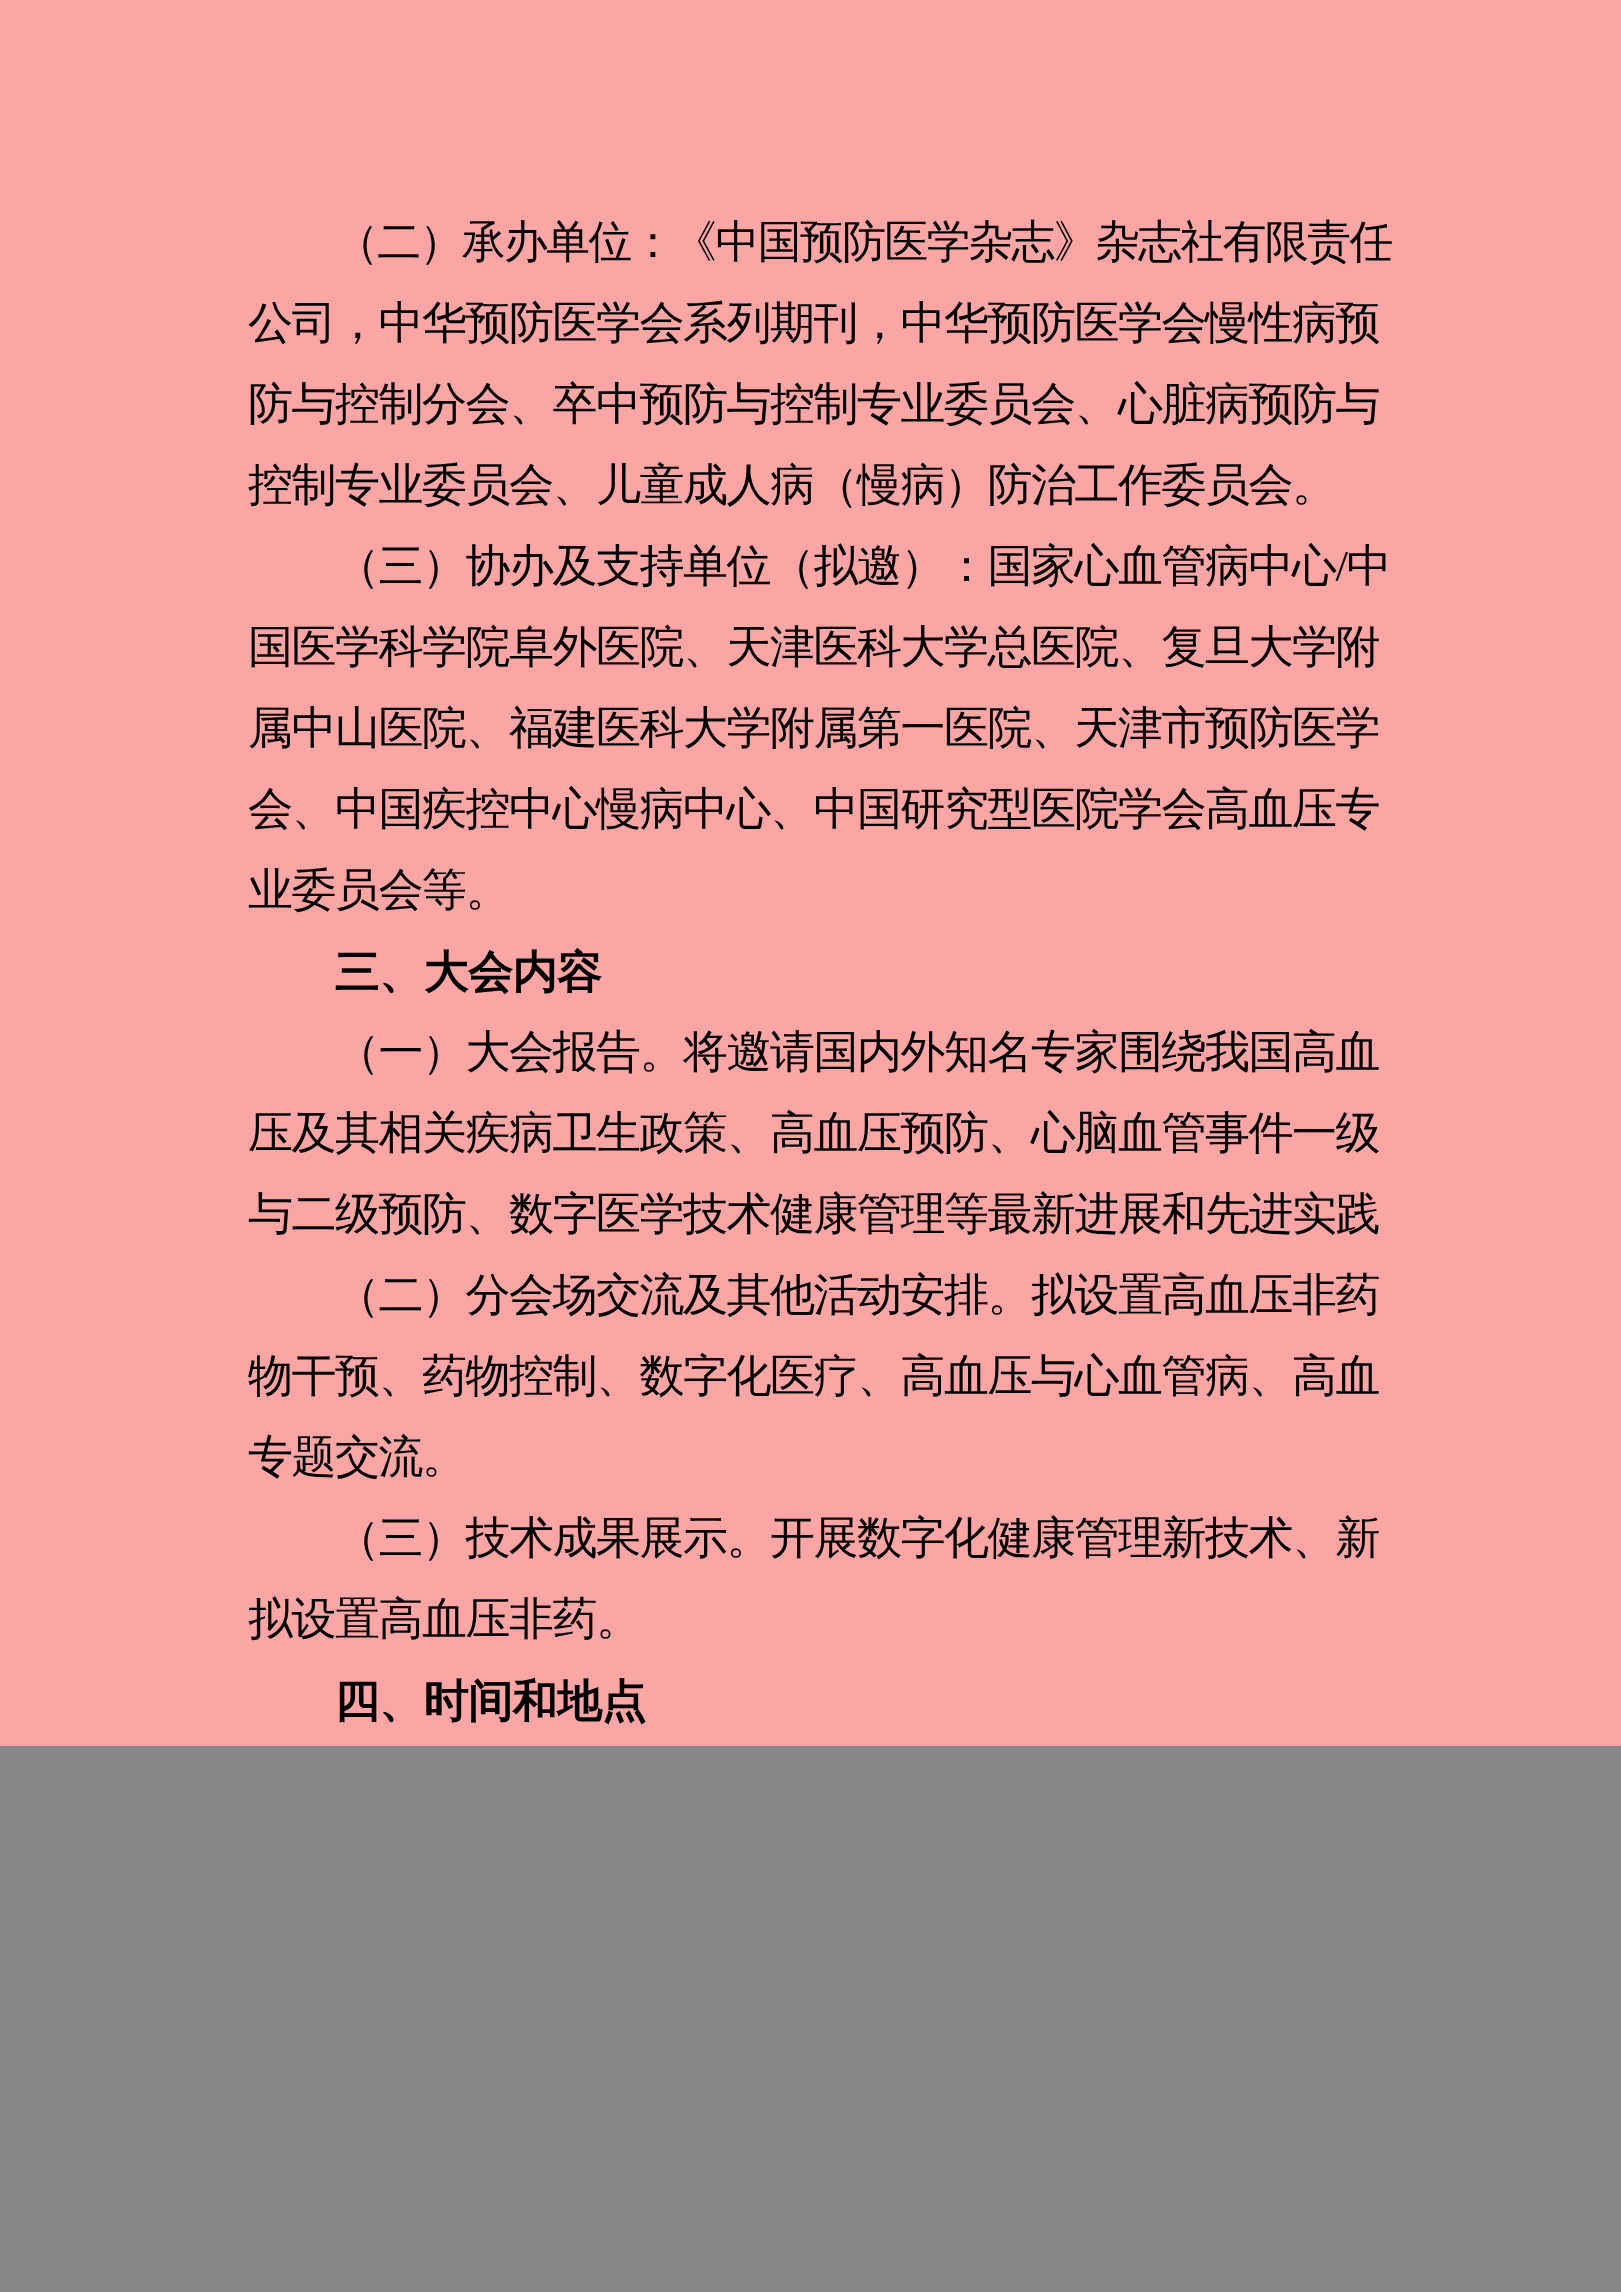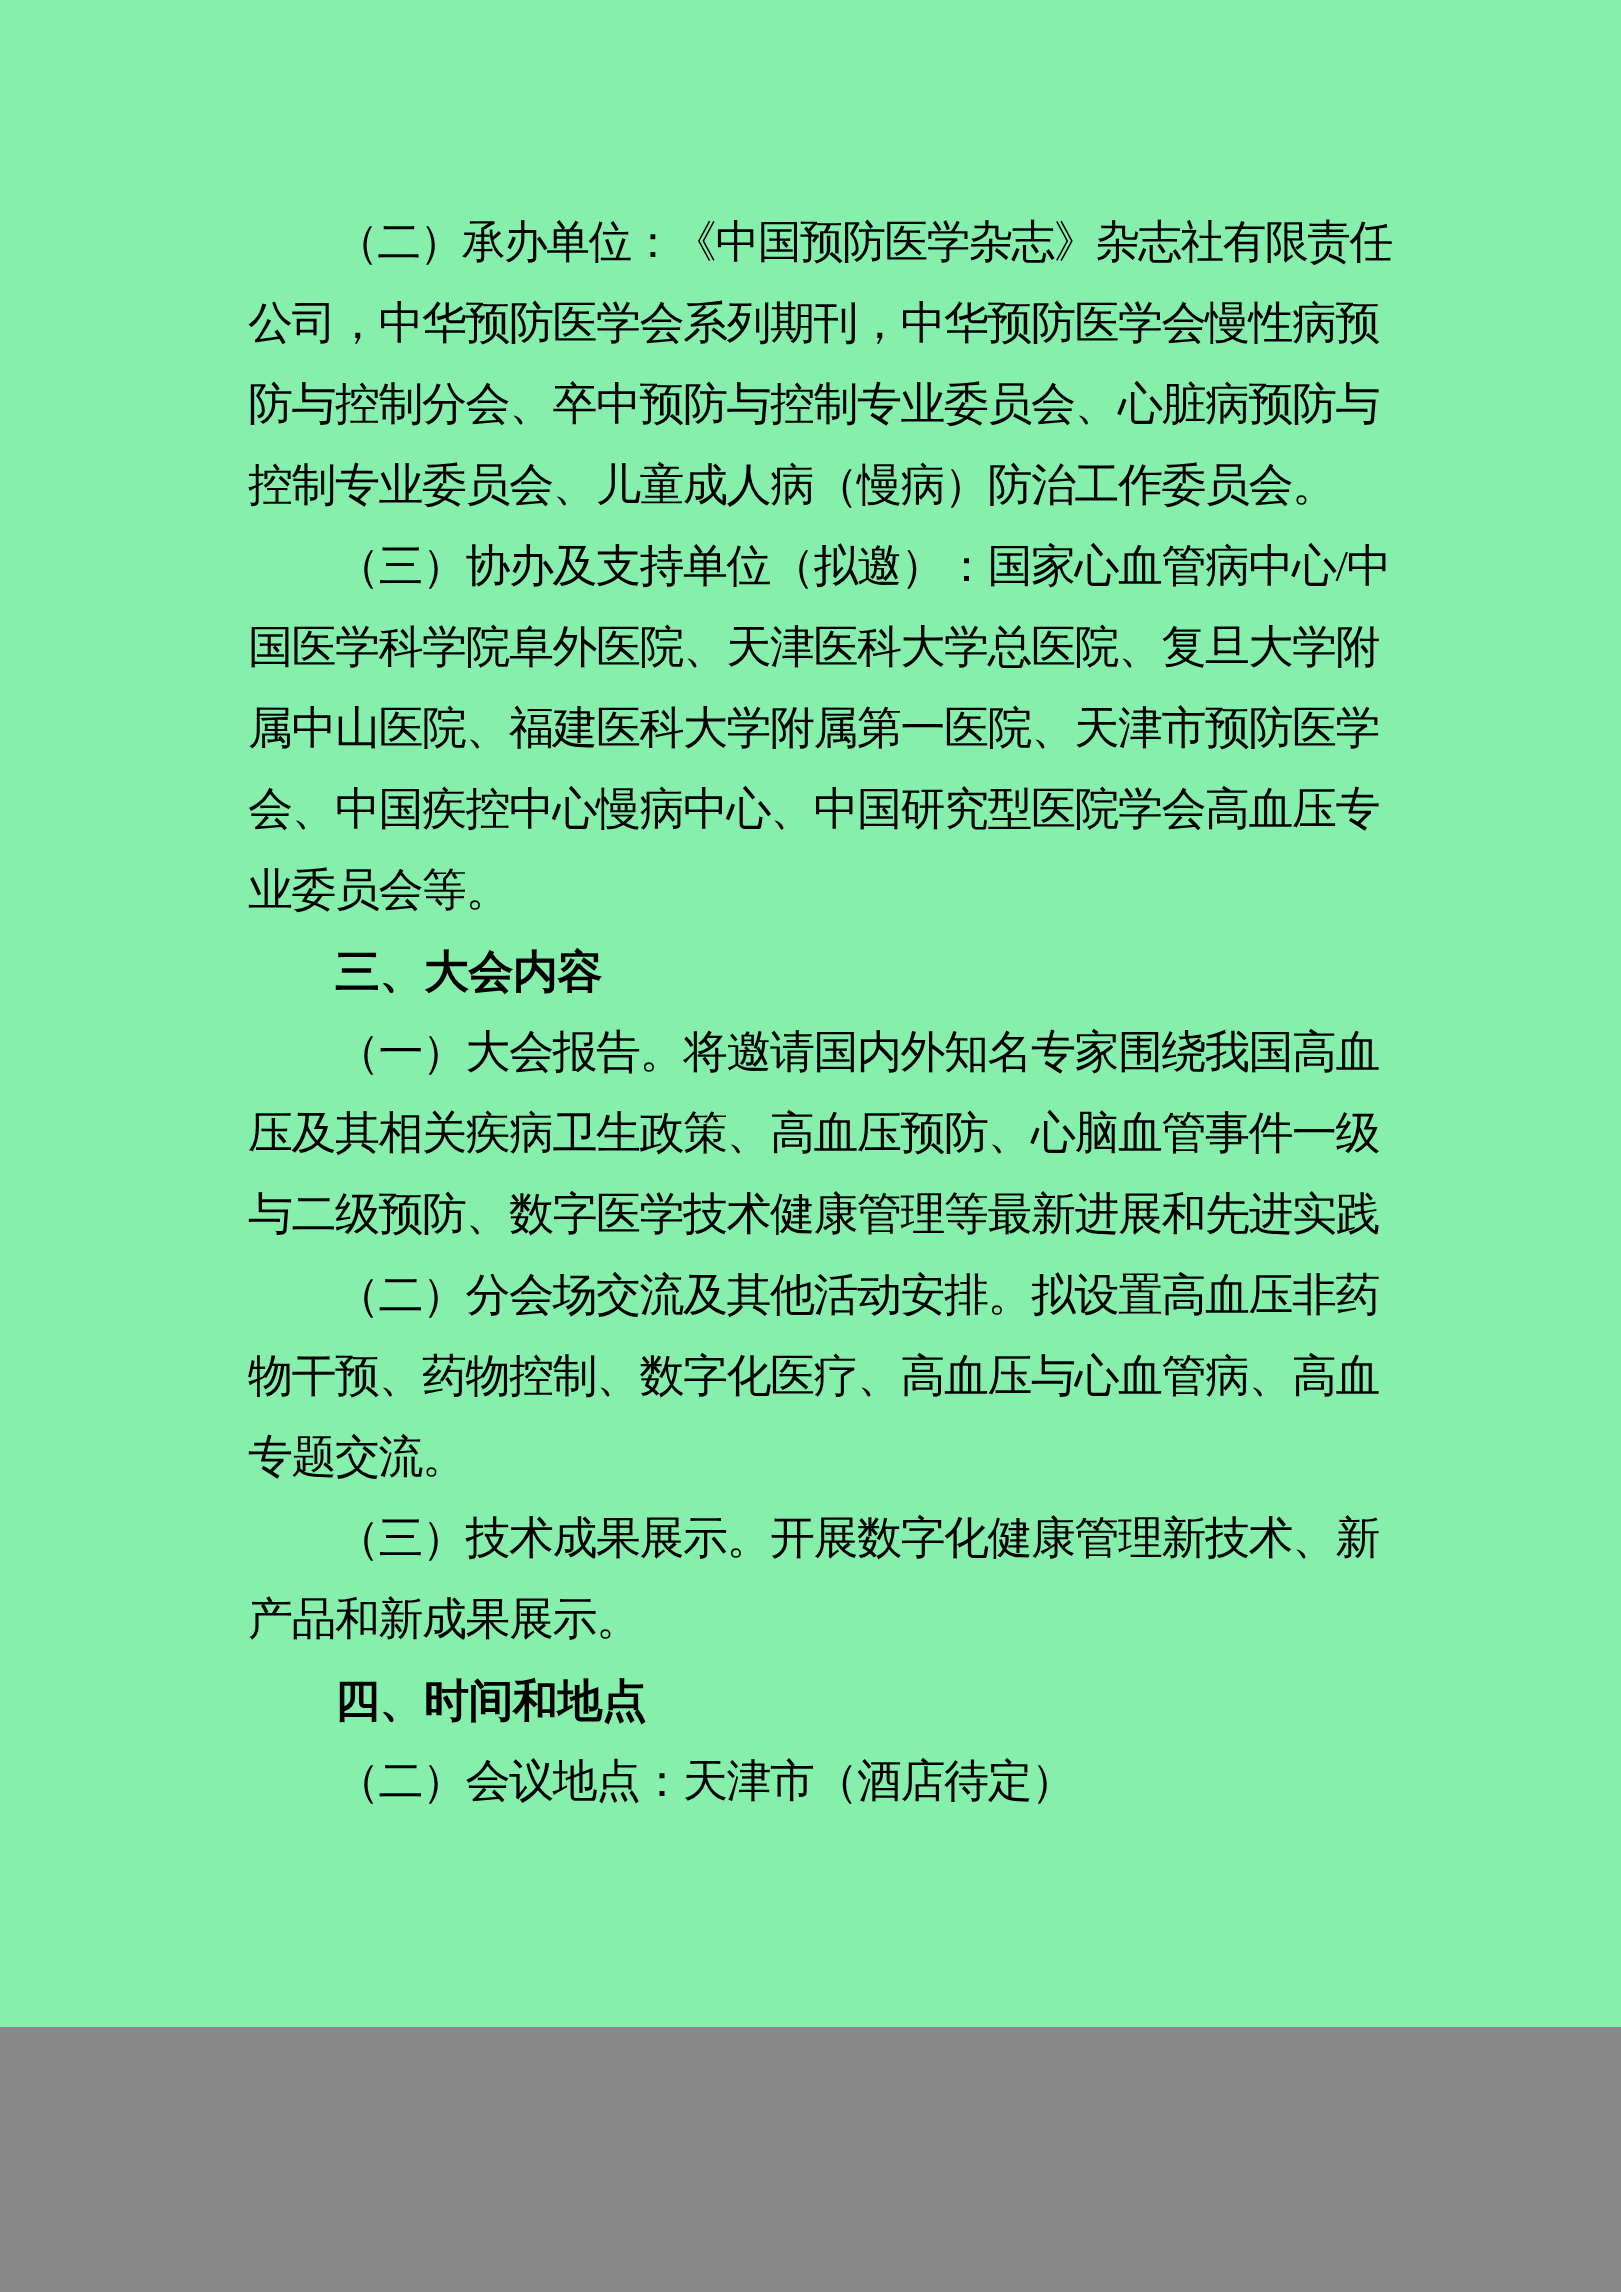--- a/index.html
+++ b/index.html
@@ -3,23 +3,23 @@
 <meta charset="utf-8">
 <style>
   html, body {
     margin: 0;
     padding: 0;
     background: #888;
   }
   .page {
     position: relative;
     width: 1621px;
-    height: 2027px;
+    height: 1746px;
     margin: 0 auto;
-    background: #86efac;
+    background: #fca5a5;
     overflow: hidden;
     color: #000000;
     font-family: "Liberation Serif", "DejaVu Serif", serif;
   }
   .text-block {
     position: absolute;
     left: 248px;
     top: 202px;
     width: 1147px;
   }
@@ -56,18 +56,18 @@
       <div class="line body"><span>会、中国疾控中心慢病中心、中国研究型医院学会高血压专</span></div>
       <div class="line body"><span>业委员会等。</span></div>
       <div class="line heading"><span>三、大会内容</span></div>
       <div class="line body-indent"><span>（一）大会报告。将邀请国内外知名专家围绕我国高血</span></div>
       <div class="line body"><span>压及其相关疾病卫生政策、高血压预防、心脑血管事件一级</span></div>
       <div class="line body"><span>与二级预防、数字医学技术健康管理等最新进展和先进实践</span></div>
       <div class="line body-indent"><span>（二）分会场交流及其他活动安排。拟设置高血压非药</span></div>
       <div class="line body"><span>物干预、药物控制、数字化医疗、高血压与心血管病、高血</span></div>
       <div class="line body"><span>专题交流。</span></div>
       <div class="line body-indent"><span>（三）技术成果展示。开展数字化健康管理新技术、新</span></div>
-      <div class="line body"><span>产品和新成果展示。</span></div>
+      <div class="line body"><span>拟设置高血压非药。</span></div>
       <div class="line heading"><span>四、时间和地点</span></div>
       <div class="line body-indent"><span>（二）会议地点：天津市（酒店待定）</span></div>
     </div>
 </div>
 
 
 </body></html>

